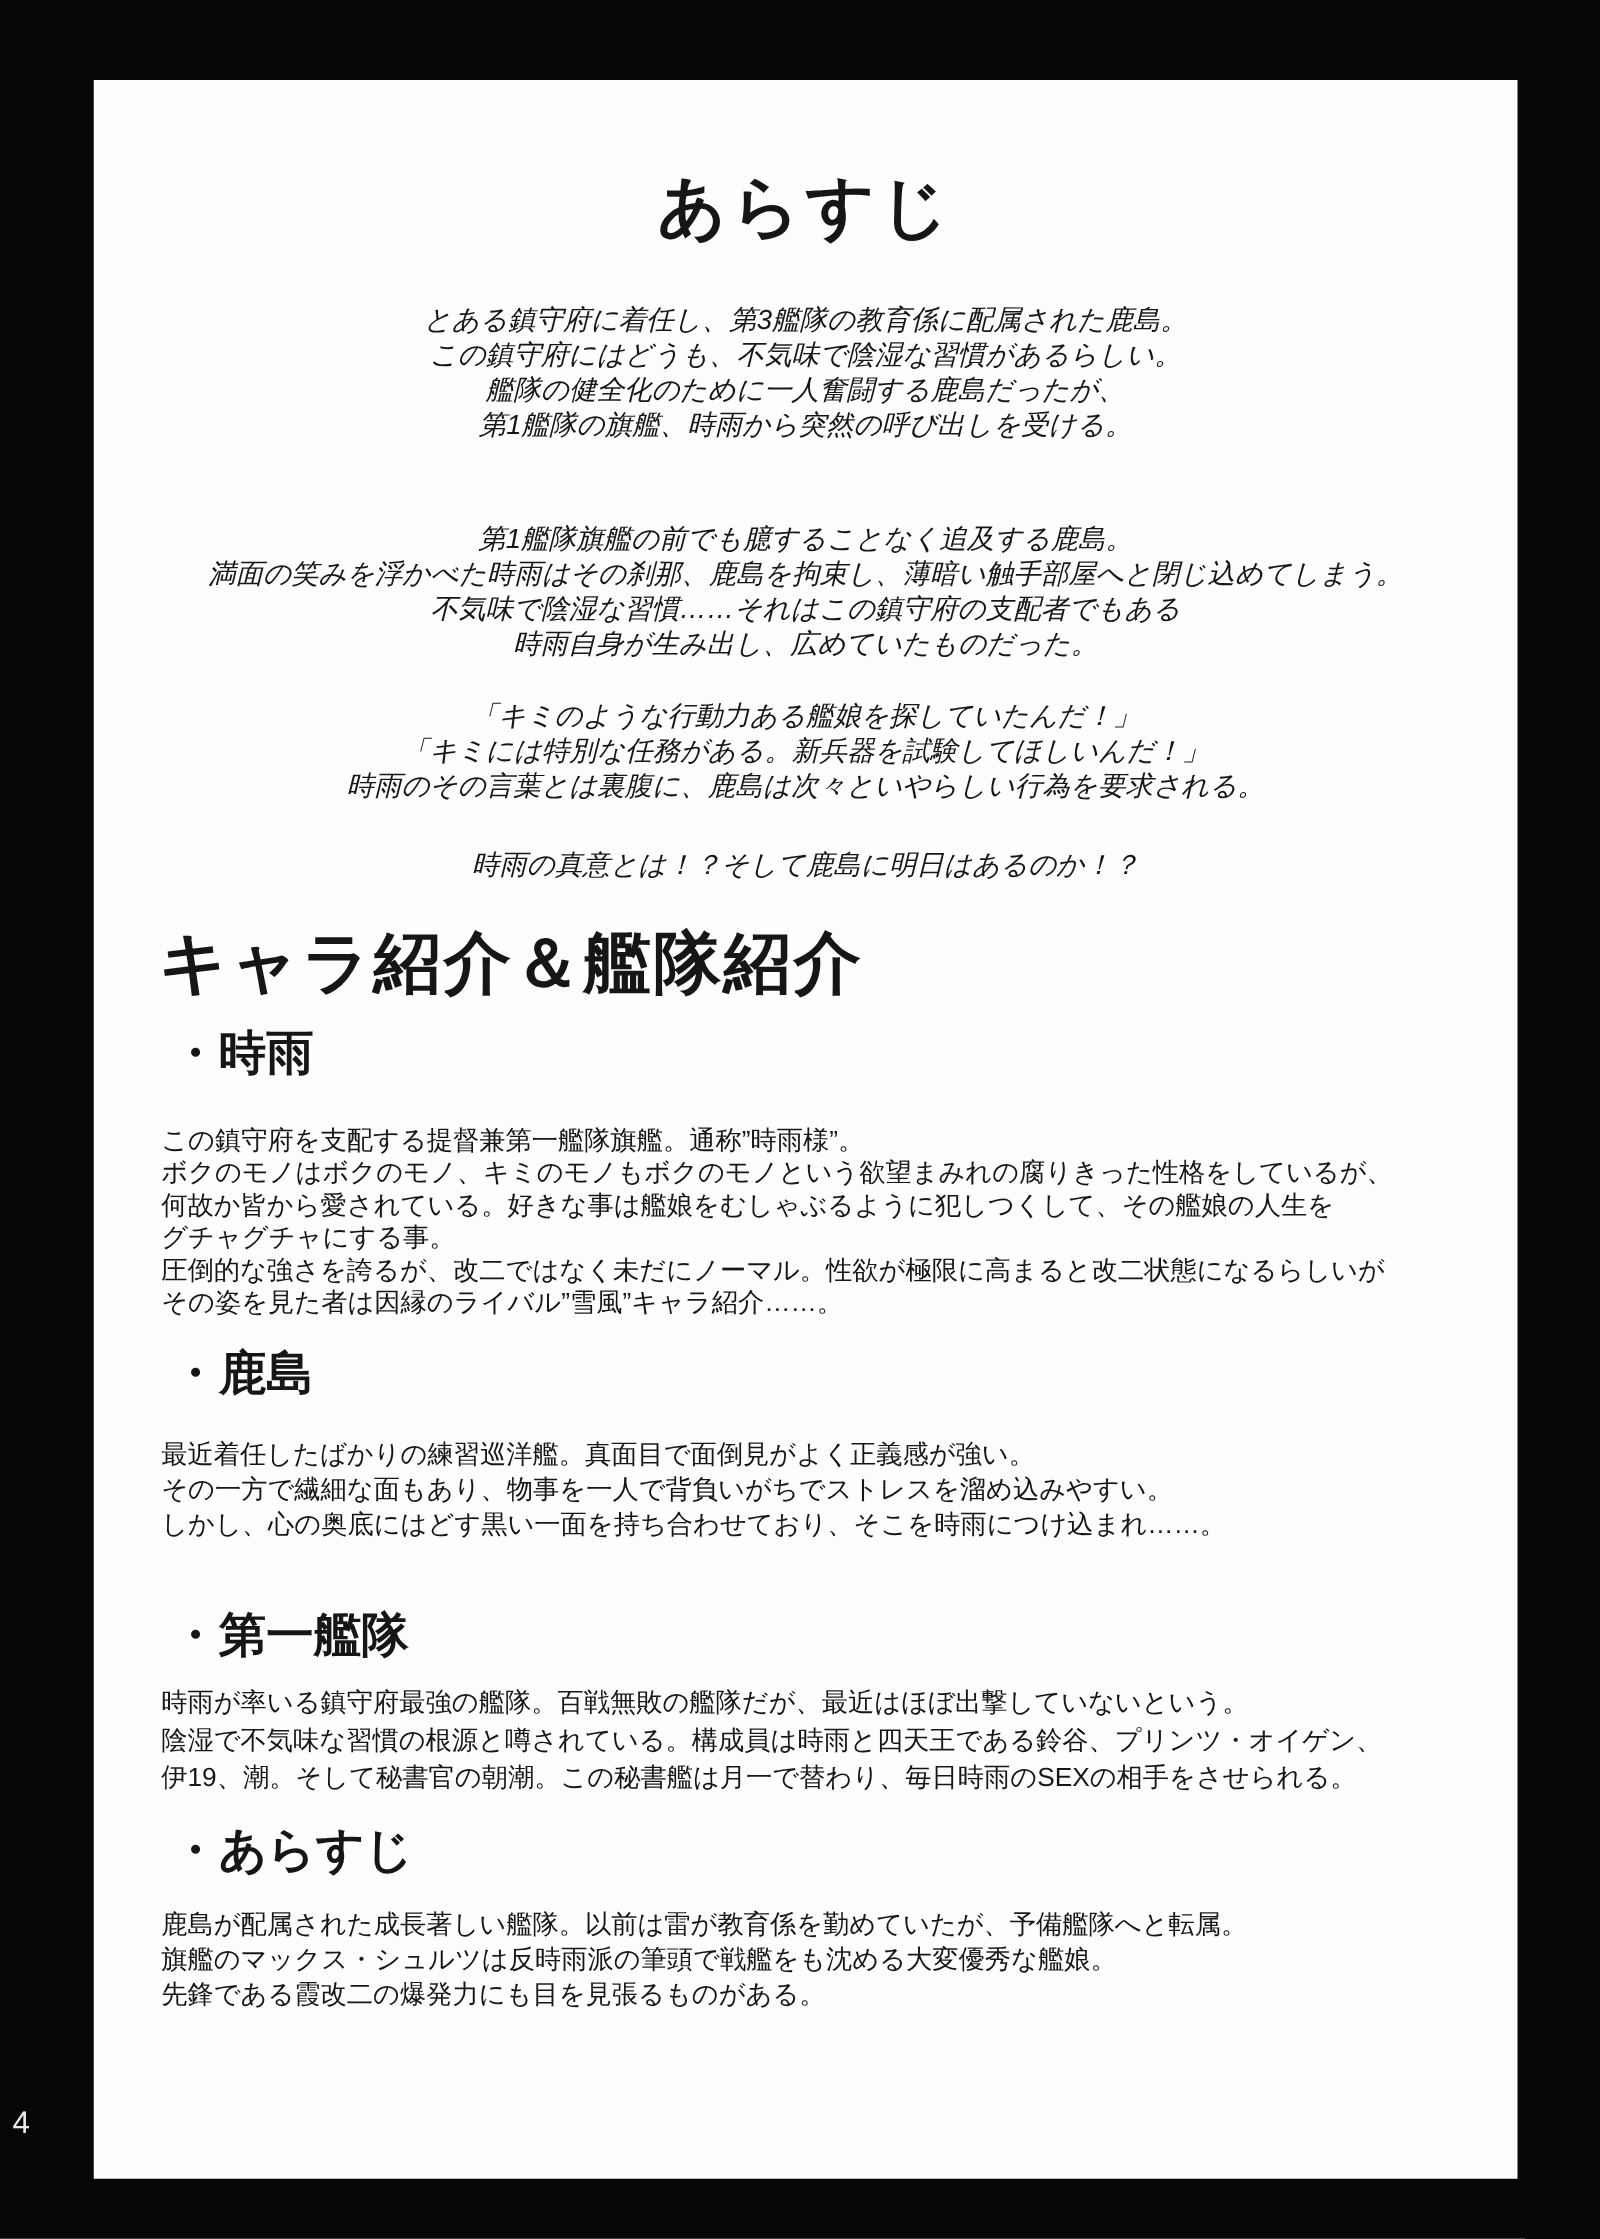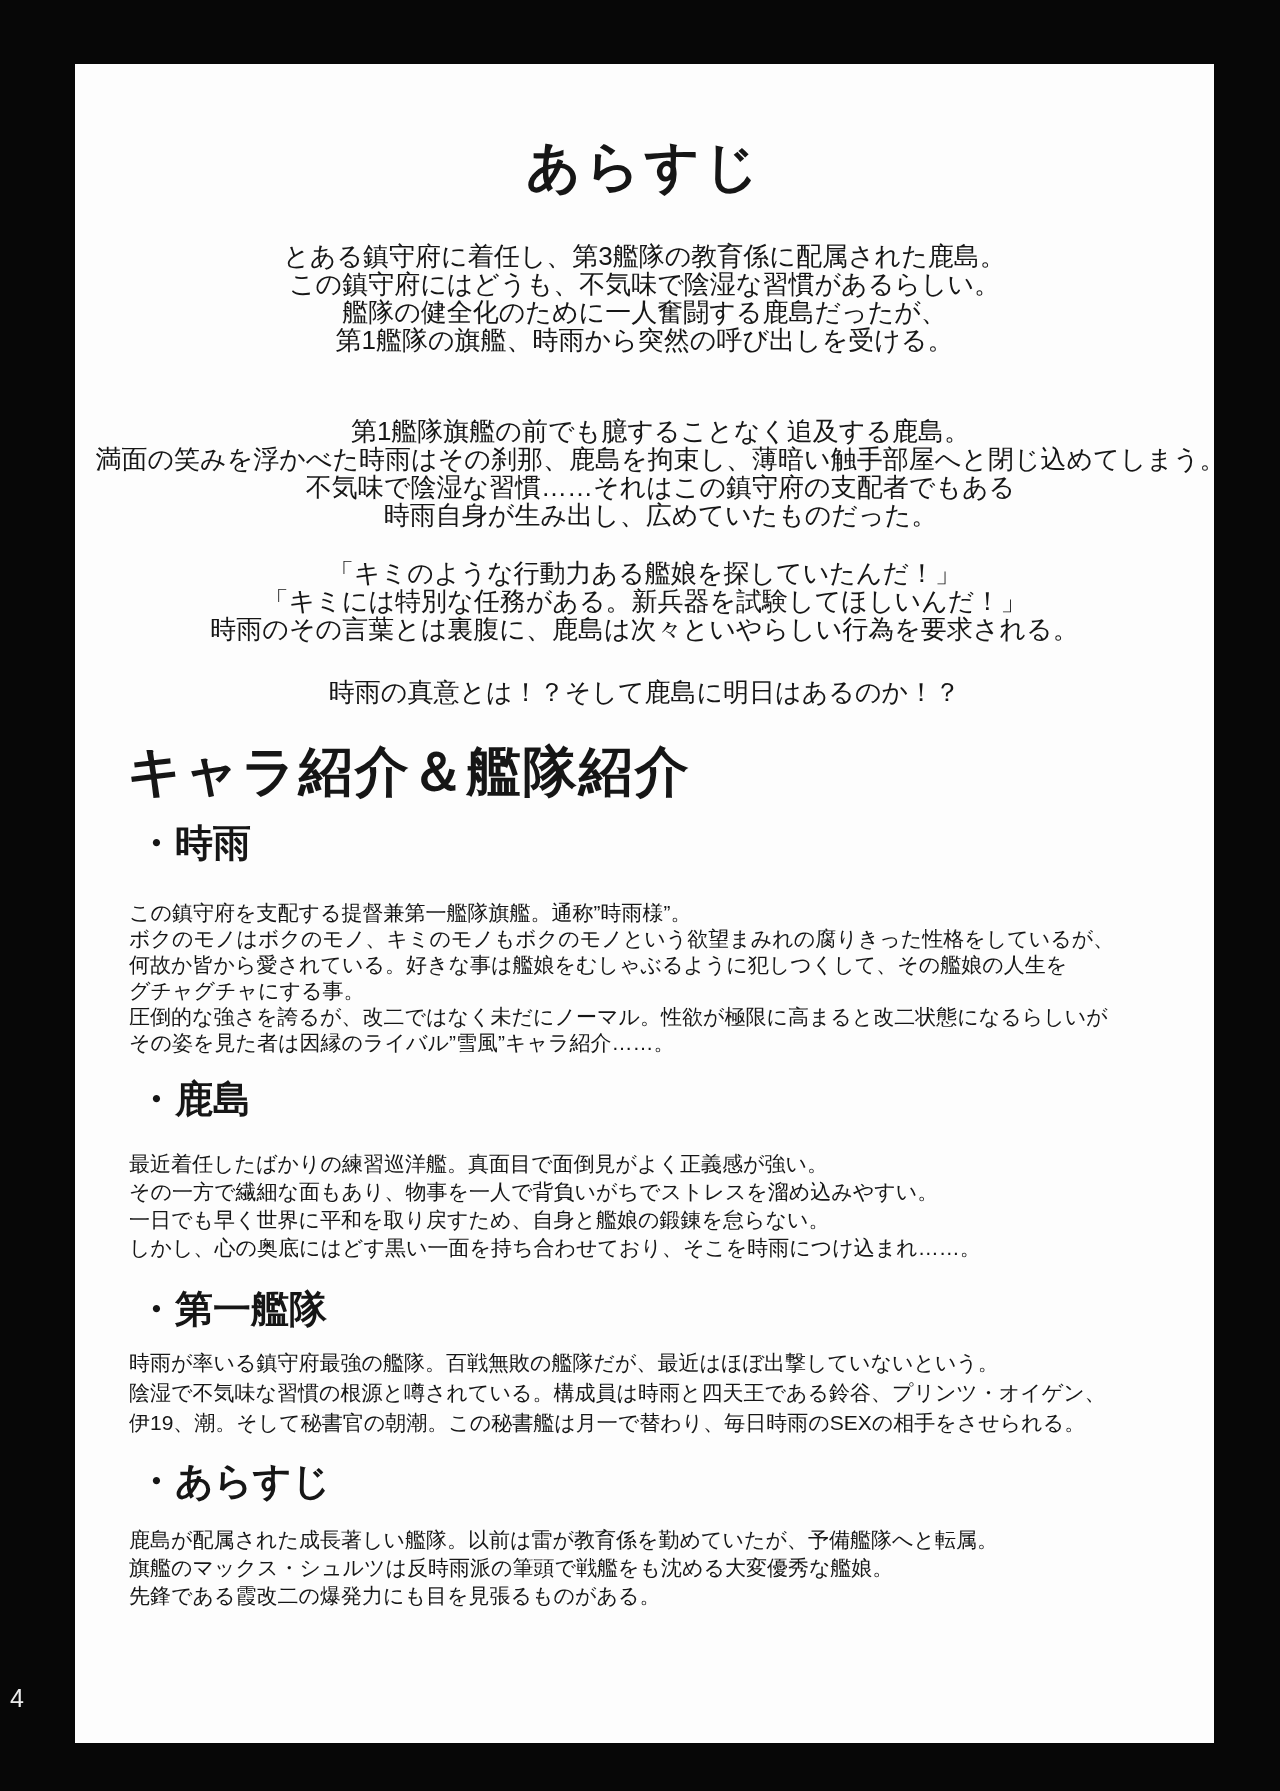--- a/index.html
+++ b/index.html
@@ -18,24 +18,24 @@
   }
   .doc-title{
     position:absolute;top:72px;left:0;width:100%;
     text-align:center;
     font-size:54px;font-weight:bold;letter-spacing:4px;
     line-height:60px;
   }
   .syn{
     position:absolute;left:0;width:100%;
     text-align:center;
-    font-size:26px;line-height:28px;
+    font-size:22px;line-height:28px;font-style:italic;
   }
   .syn-p1{top:178px;}
-  .syn-p2{top:353px;margin-left:16px;}
+  .syn-p2{top:353px;}
   .syn-p3{top:495px;}
   .syn-tag{top:614px;}
   .intro-heading{
     position:absolute;left:52px;top:684px;
     font-size:54px;font-weight:bold;
     line-height:46px;letter-spacing:2px;
   }
   .sec-title{
     position:absolute;left:50px;
     font-size:38px;font-weight:bold;line-height:42px;margin-left:12px;
@@ -95,21 +95,20 @@
     <div>何故か皆から愛されている。好きな事は艦娘をむしゃぶるように犯しつくして、その艦娘の人生を</div>
     <div>グチャグチャにする事。</div>
     <div>圧倒的な強さを誇るが、改二ではなく未だにノーマル。性欲が極限に高まると改二状態になるらしいが</div>
     <div>その姿を見た者は因縁のライバル”雪風”キャラ紹介……。</div>
   </div>
 
   <div class="sec-title t2">・鹿島</div>
   <div class="sec-body b2">
     <div>最近着任したばかりの練習巡洋艦。真面目で面倒見がよく正義感が強い。</div>
     <div>その一方で繊細な面もあり、物事を一人で背負いがちでストレスを溜め込みやすい。</div>
-    <div>一日でも早く世界に平和を取り戻すため、自身と艦娘の鍛錬を怠らない。</div>
     <div>しかし、心の奥底にはどす黒い一面を持ち合わせており、そこを時雨につけ込まれ……。</div>
   </div>
 
   <div class="sec-title t3">・第一艦隊</div>
   <div class="sec-body b3">
     <div>時雨が率いる鎮守府最強の艦隊。百戦無敗の艦隊だが、最近はほぼ出撃していないという。</div>
     <div>陰湿で不気味な習慣の根源と噂されている。構成員は時雨と四天王である鈴谷、プリンツ・オイゲン、</div>
     <div>伊19、潮。そして秘書官の朝潮。この秘書艦は月一で替わり、毎日時雨のSEXの相手をさせられる。</div>
   </div>
 

